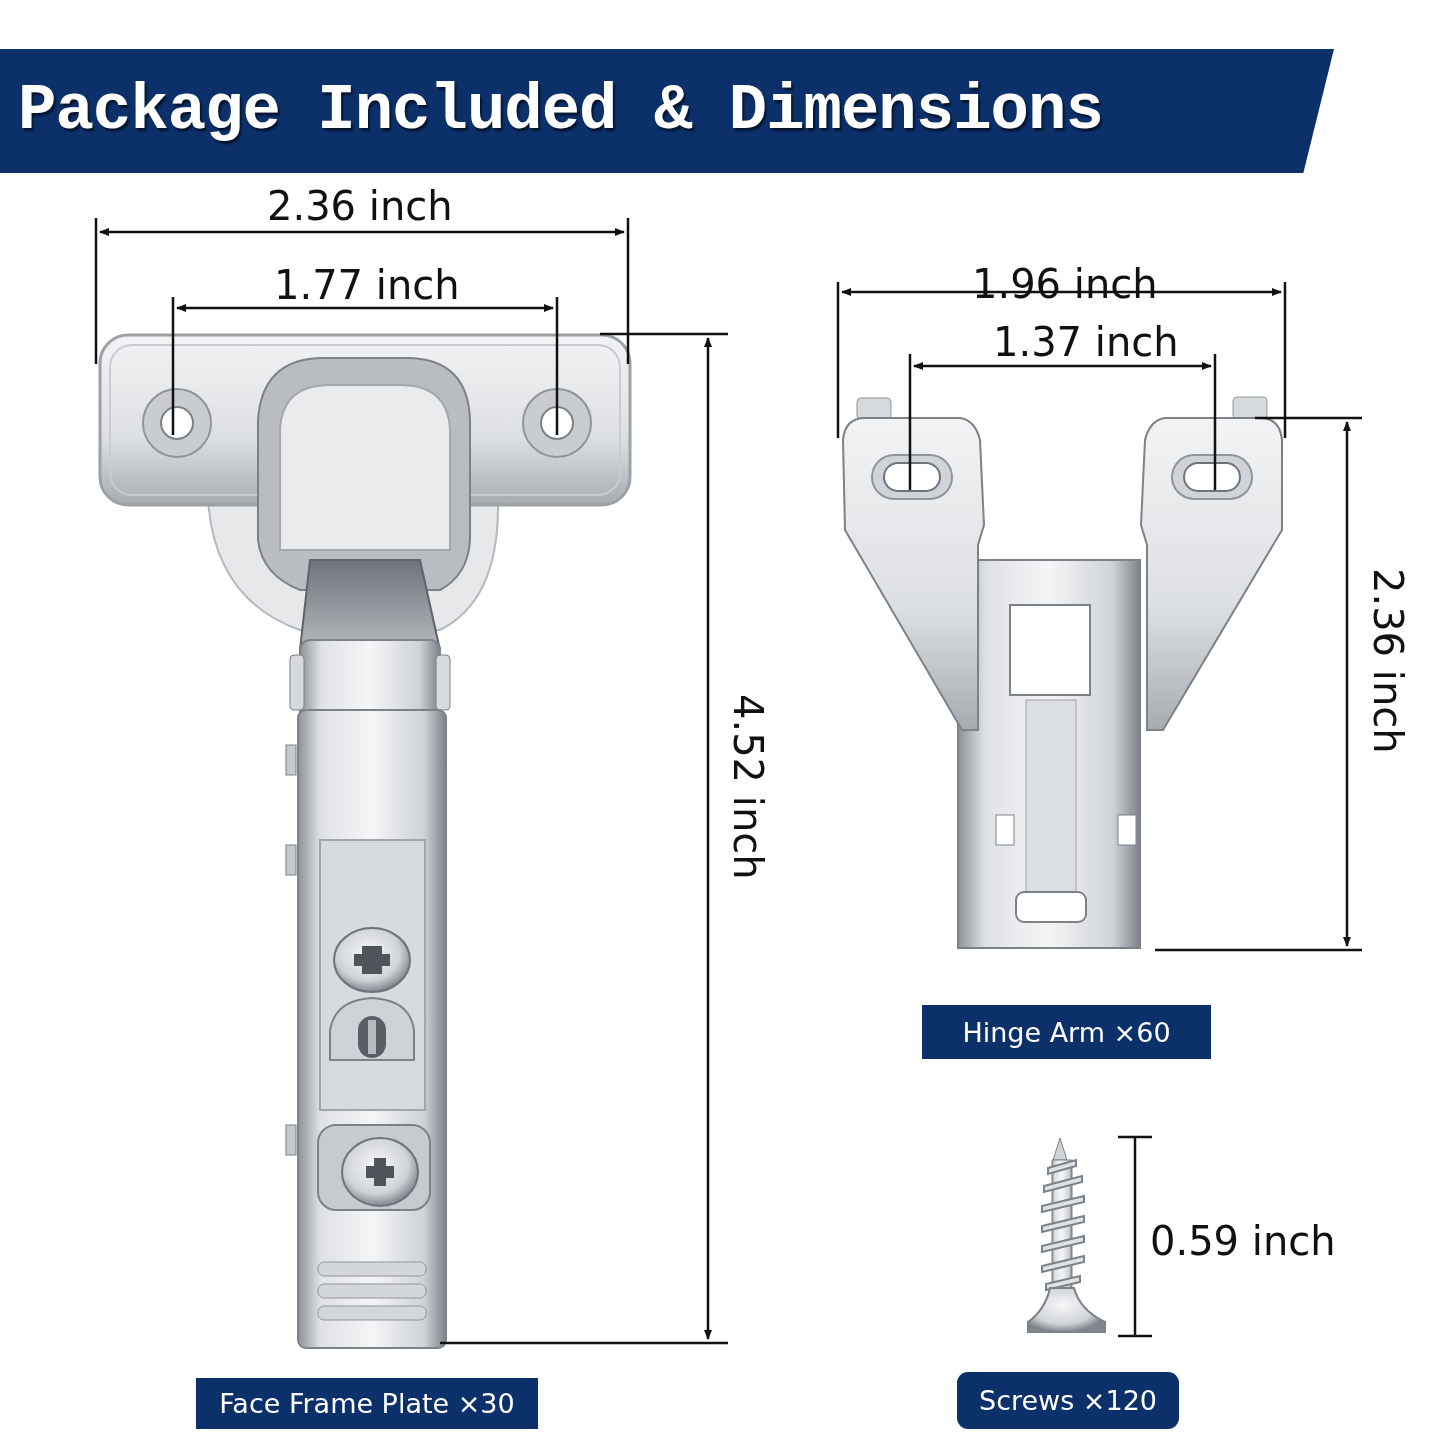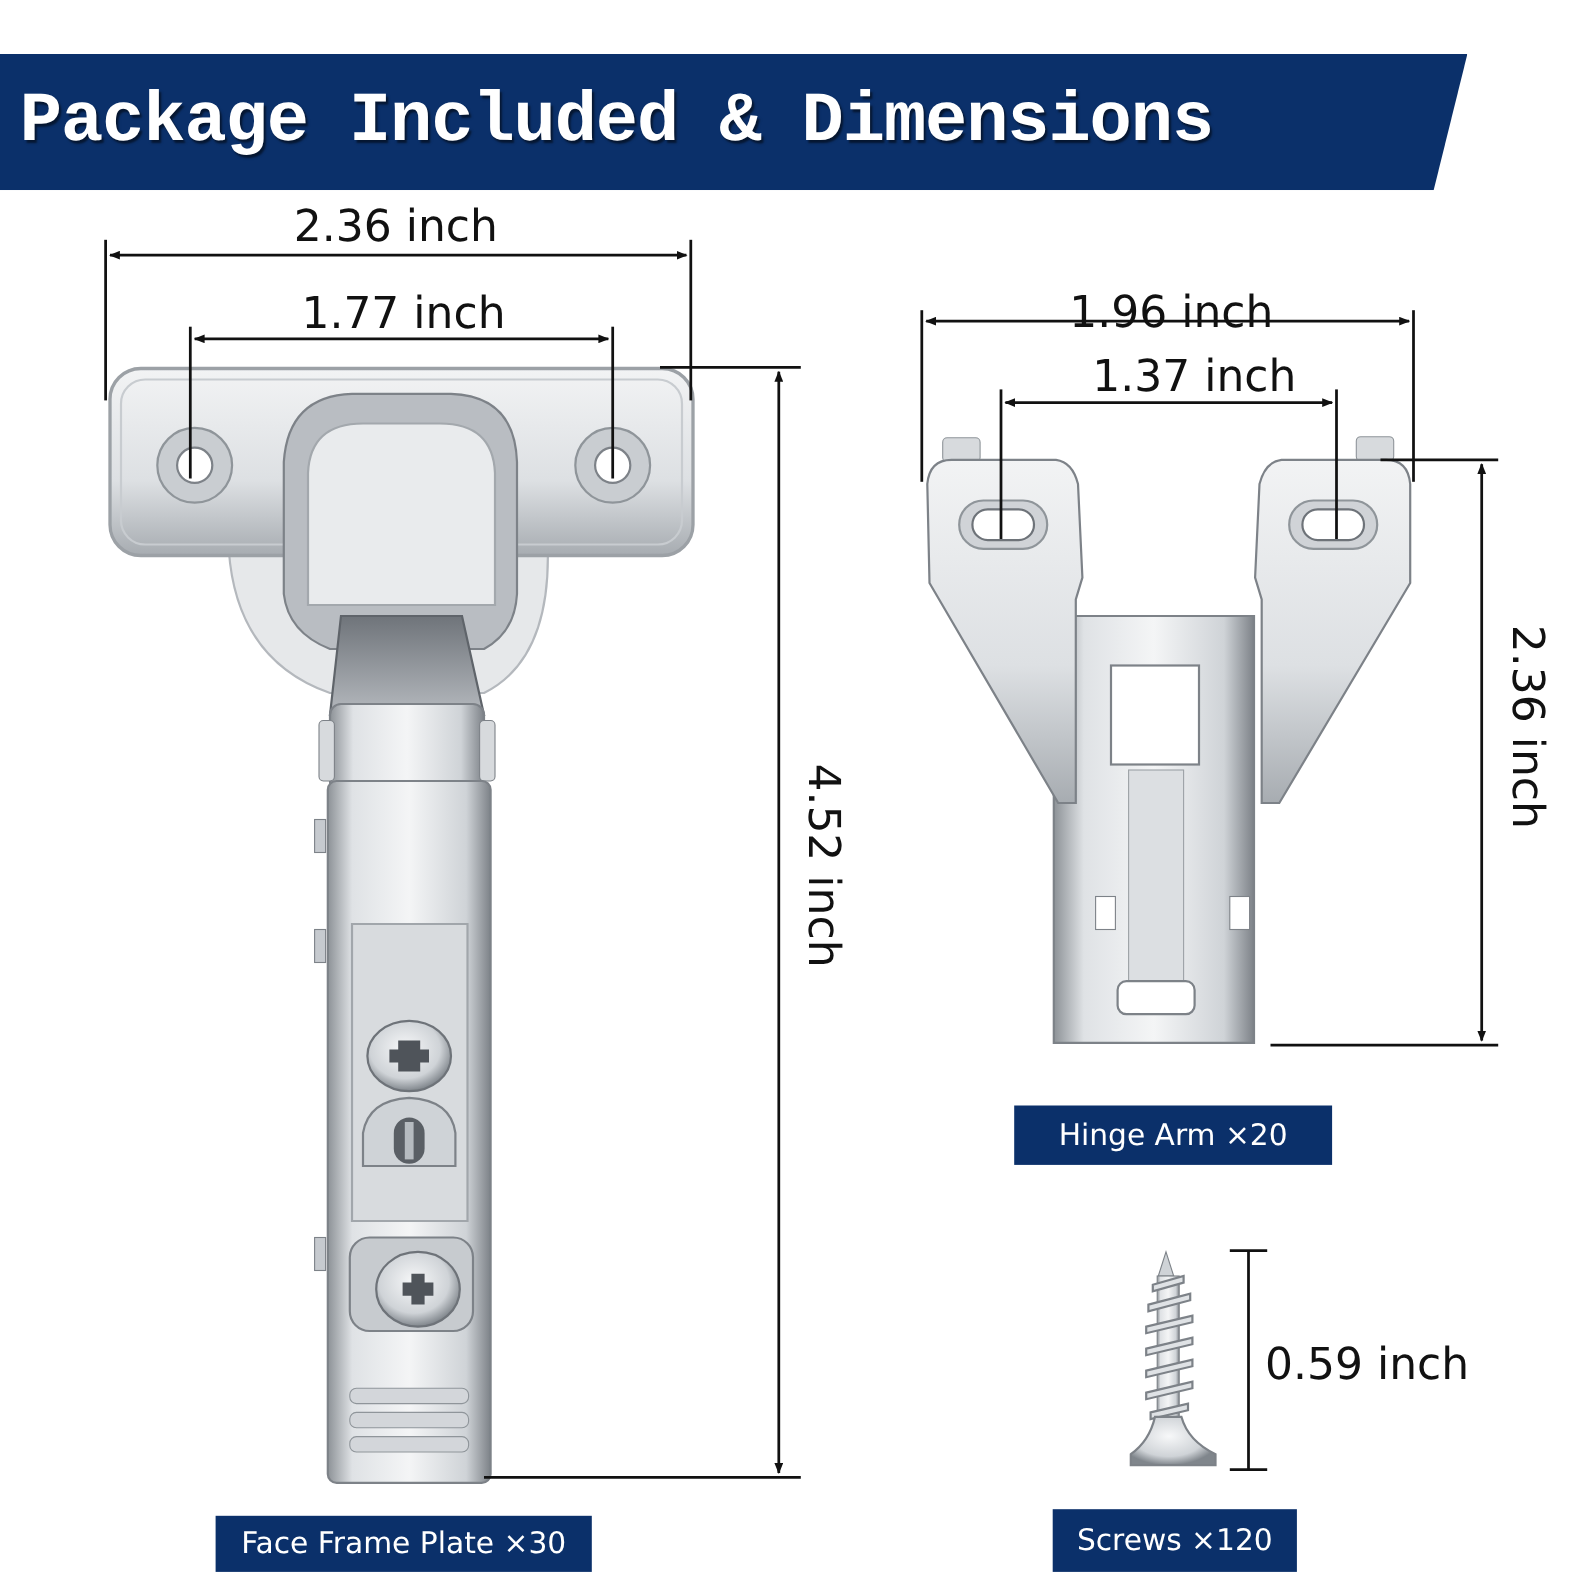--- a/index.html
+++ b/index.html
@@ -169,14 +169,14 @@
 <div class="dim-text" style="left:274px; top:265px;">1.77 inch</div>
 <div class="dim-text vertical" style="left:768px; top:694px;">4.52 inch</div>
 
 <div class="dim-text" style="left:972px; top:228px;margin-top:36px;">1.96 inch</div>
 <div class="dim-text" style="left:972px; top:322px;margin-left:21px;">1.37 inch</div>
 <div class="dim-text vertical" style="left:1408px; top:568px;">2.36 inch</div>
 
 <div class="dim-text" style="left:1150px; top:1221px;">0.59 inch</div>
 
 <div class="label" style="left:196px; top:1378px; width:342px; height:51px;">Face Frame Plate ×30</div>
-<div class="label" style="left:922px; top:1005px; width:289px; height:54px;">Hinge Arm ×20</div>
-<div class="label" style="left:957px; top:1372px; width:222px; height:57px;">Screws ×120</div>
+<div class="label" style="left:922px; top:1005px; width:289px; height:54px;">Hinge Arm ×60</div>
+<div class="label" style="left:957px; top:1372px; width:222px; height:57px;border-radius:11px;">Screws ×120</div>
 
 </body></html>

